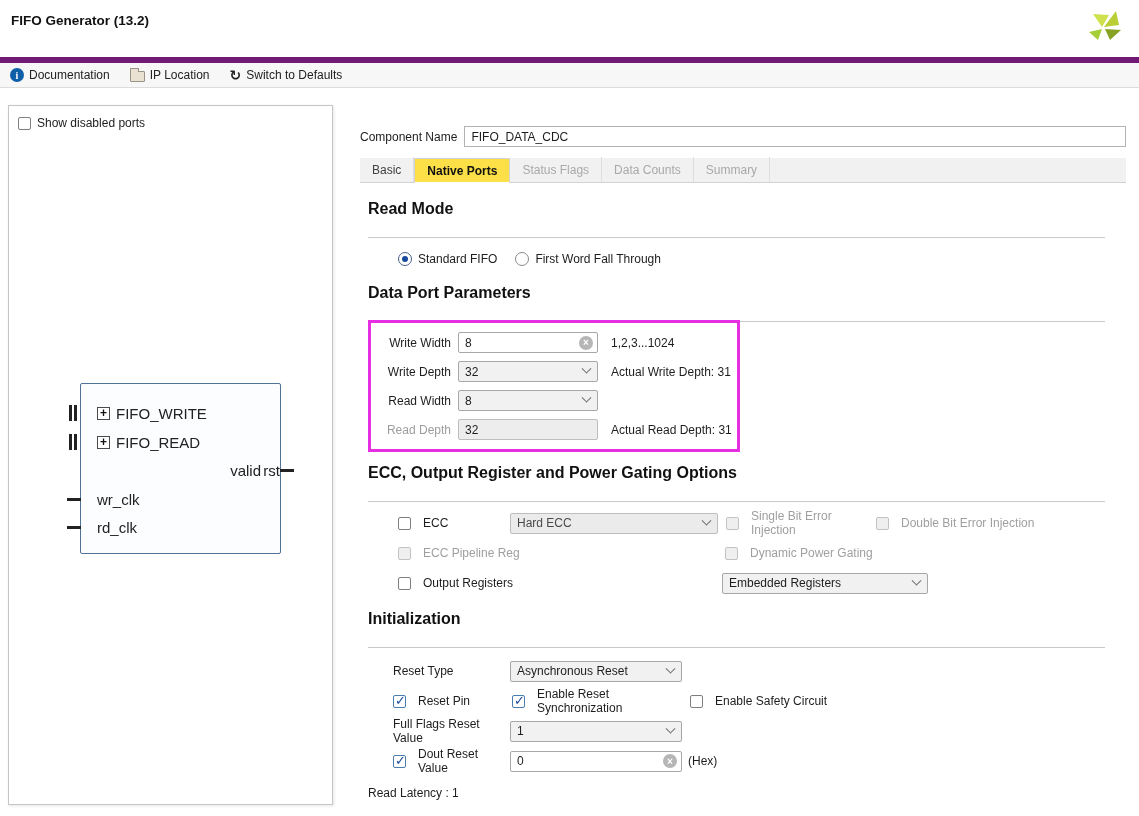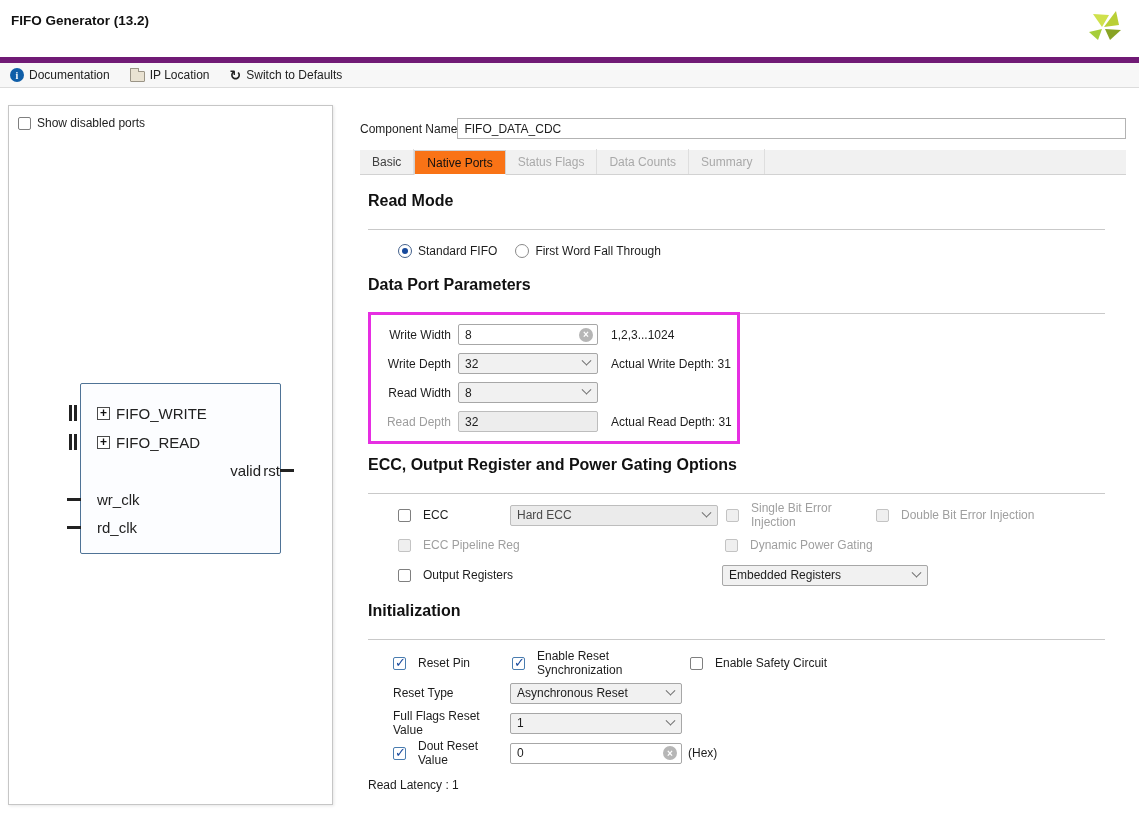--- a/index.html
+++ b/index.html
@@ -35,27 +35,27 @@
   .plus-ic { width:13px; height:13px; border:1px solid #4a4a4a; background:#fff; margin-right:6px;
              display:inline-flex; align-items:center; justify-content:center; font-size:12px; font-weight:bold; color:#111; line-height:11px; }
   .plus-ic::after { content:"+"; }
   .pin-bars { position:absolute; left:-12px; width:8px; height:16px; border-left:3px solid #222; border-right:3px solid #222; }
   .stub-left { position:absolute; left:-14px; width:14px; height:2.5px; background:#222; }
   .stub-right { position:absolute; right:-14px; width:14px; height:2.5px; background:#222; }
   .valid-lbl { position:absolute; right:19px; font-size:15px; color:#222; }
 
   
   .right-panel { position:absolute; left:360px; top:105px; width:766px; }
-  .comp-row { display:flex; align-items:center; gap:0; margin-top:13px; }
+  .comp-row { display:flex; align-items:center; gap:7px; margin-top:21px; }
   .comp-input { flex:1; height:21px; background:#fff; border:1px solid #b3b3b3; border-radius:0;
                 display:flex; align-items:center; padding-left:6px; }
 
   .tabs { display:flex; align-items:flex-end; margin-top:11px; background:#f1f1f1; border-bottom:1px solid #d2d2d2; height:25px; }
   .tab { padding:5px 12px 5px 12px; height:25px; border-right:1px solid #dedede; color:#404040; cursor:default; display:flex; align-items:center; }
-  .tab.active { background:#f97316; font-weight:normal; color:#111; border:1px solid #d2d2d2; border-bottom:1px solid #fff; margin-bottom:-1px; }
+  .tab.active { background:#fde047; font-weight:bold; color:#111; border:1px solid #d2d2d2; border-bottom:1px solid #fff; margin-bottom:-1px; }
   .tab.disabled { color:#a9a9a9; }
 
   .content { padding:17px 0 0 8px; }
   .sec-title { font-weight:bold; font-size:16px; color:#111; padding-bottom:19px; border-bottom:1px solid #c9c9c9; width:737px; }
 
   
   .radio-row { display:flex; align-items:center; gap:18px; margin:14px 0 18px 30px; }
   .radio-opt { display:inline-flex; align-items:center; gap:6px; }
   .radio { position:relative; width:14px; height:14px; border:1.4px solid #44618c; border-radius:50%; background:#fff; }
   .radio.selected::after { content:""; position:absolute; left:3px; top:3px; width:6px; height:6px; border-radius:50%; background:#17499c; }
@@ -280,41 +280,41 @@
               <span class="chev"></span>
             </span>
           </div>
         </div>
       </div>
 
       <div class="sec">
         <div class="sec-title">Initialization</div>
         <div class="init-rows">
           <div class="frow">
-            <span class="cb colw119">
-              <span class="cb-box checked"></span>
-              <span class="cb-lbl">Reset Pin</span>
-            </span>
-            <span class="cb colw178">
-              <span class="cb-box checked"></span>
-              <span class="cb-lbl">Enable Reset Synchronization</span>
-            </span>
-            <span class="cb">
-              <span class="cb-box"></span>
-              <span class="cb-lbl">Enable Safety Circuit</span>
-            </span>
-          </div>
-          <div class="frow">
             <span class="colw117">Reset Type</span>
             <span class="combo w172">
               <span>Asynchronous Reset</span>
               <span class="chev"></span>
             </span>
           </div>
           <div class="frow">
+            <span class="cb colw119">
+              <span class="cb-box checked"></span>
+              <span class="cb-lbl">Reset Pin</span>
+            </span>
+            <span class="cb colw178">
+              <span class="cb-box checked"></span>
+              <span class="cb-lbl">Enable Reset Synchronization</span>
+            </span>
+            <span class="cb">
+              <span class="cb-box"></span>
+              <span class="cb-lbl">Enable Safety Circuit</span>
+            </span>
+          </div>
+          <div class="frow">
             <span class="colw117">Full Flags Reset Value</span>
             <span class="combo w172">
               <span>1</span>
               <span class="chev"></span>
             </span>
           </div>
           <div class="frow">
             <span class="cb colw117">
               <span class="cb-box checked"></span>
               <span class="cb-lbl">Dout Reset Value</span>

